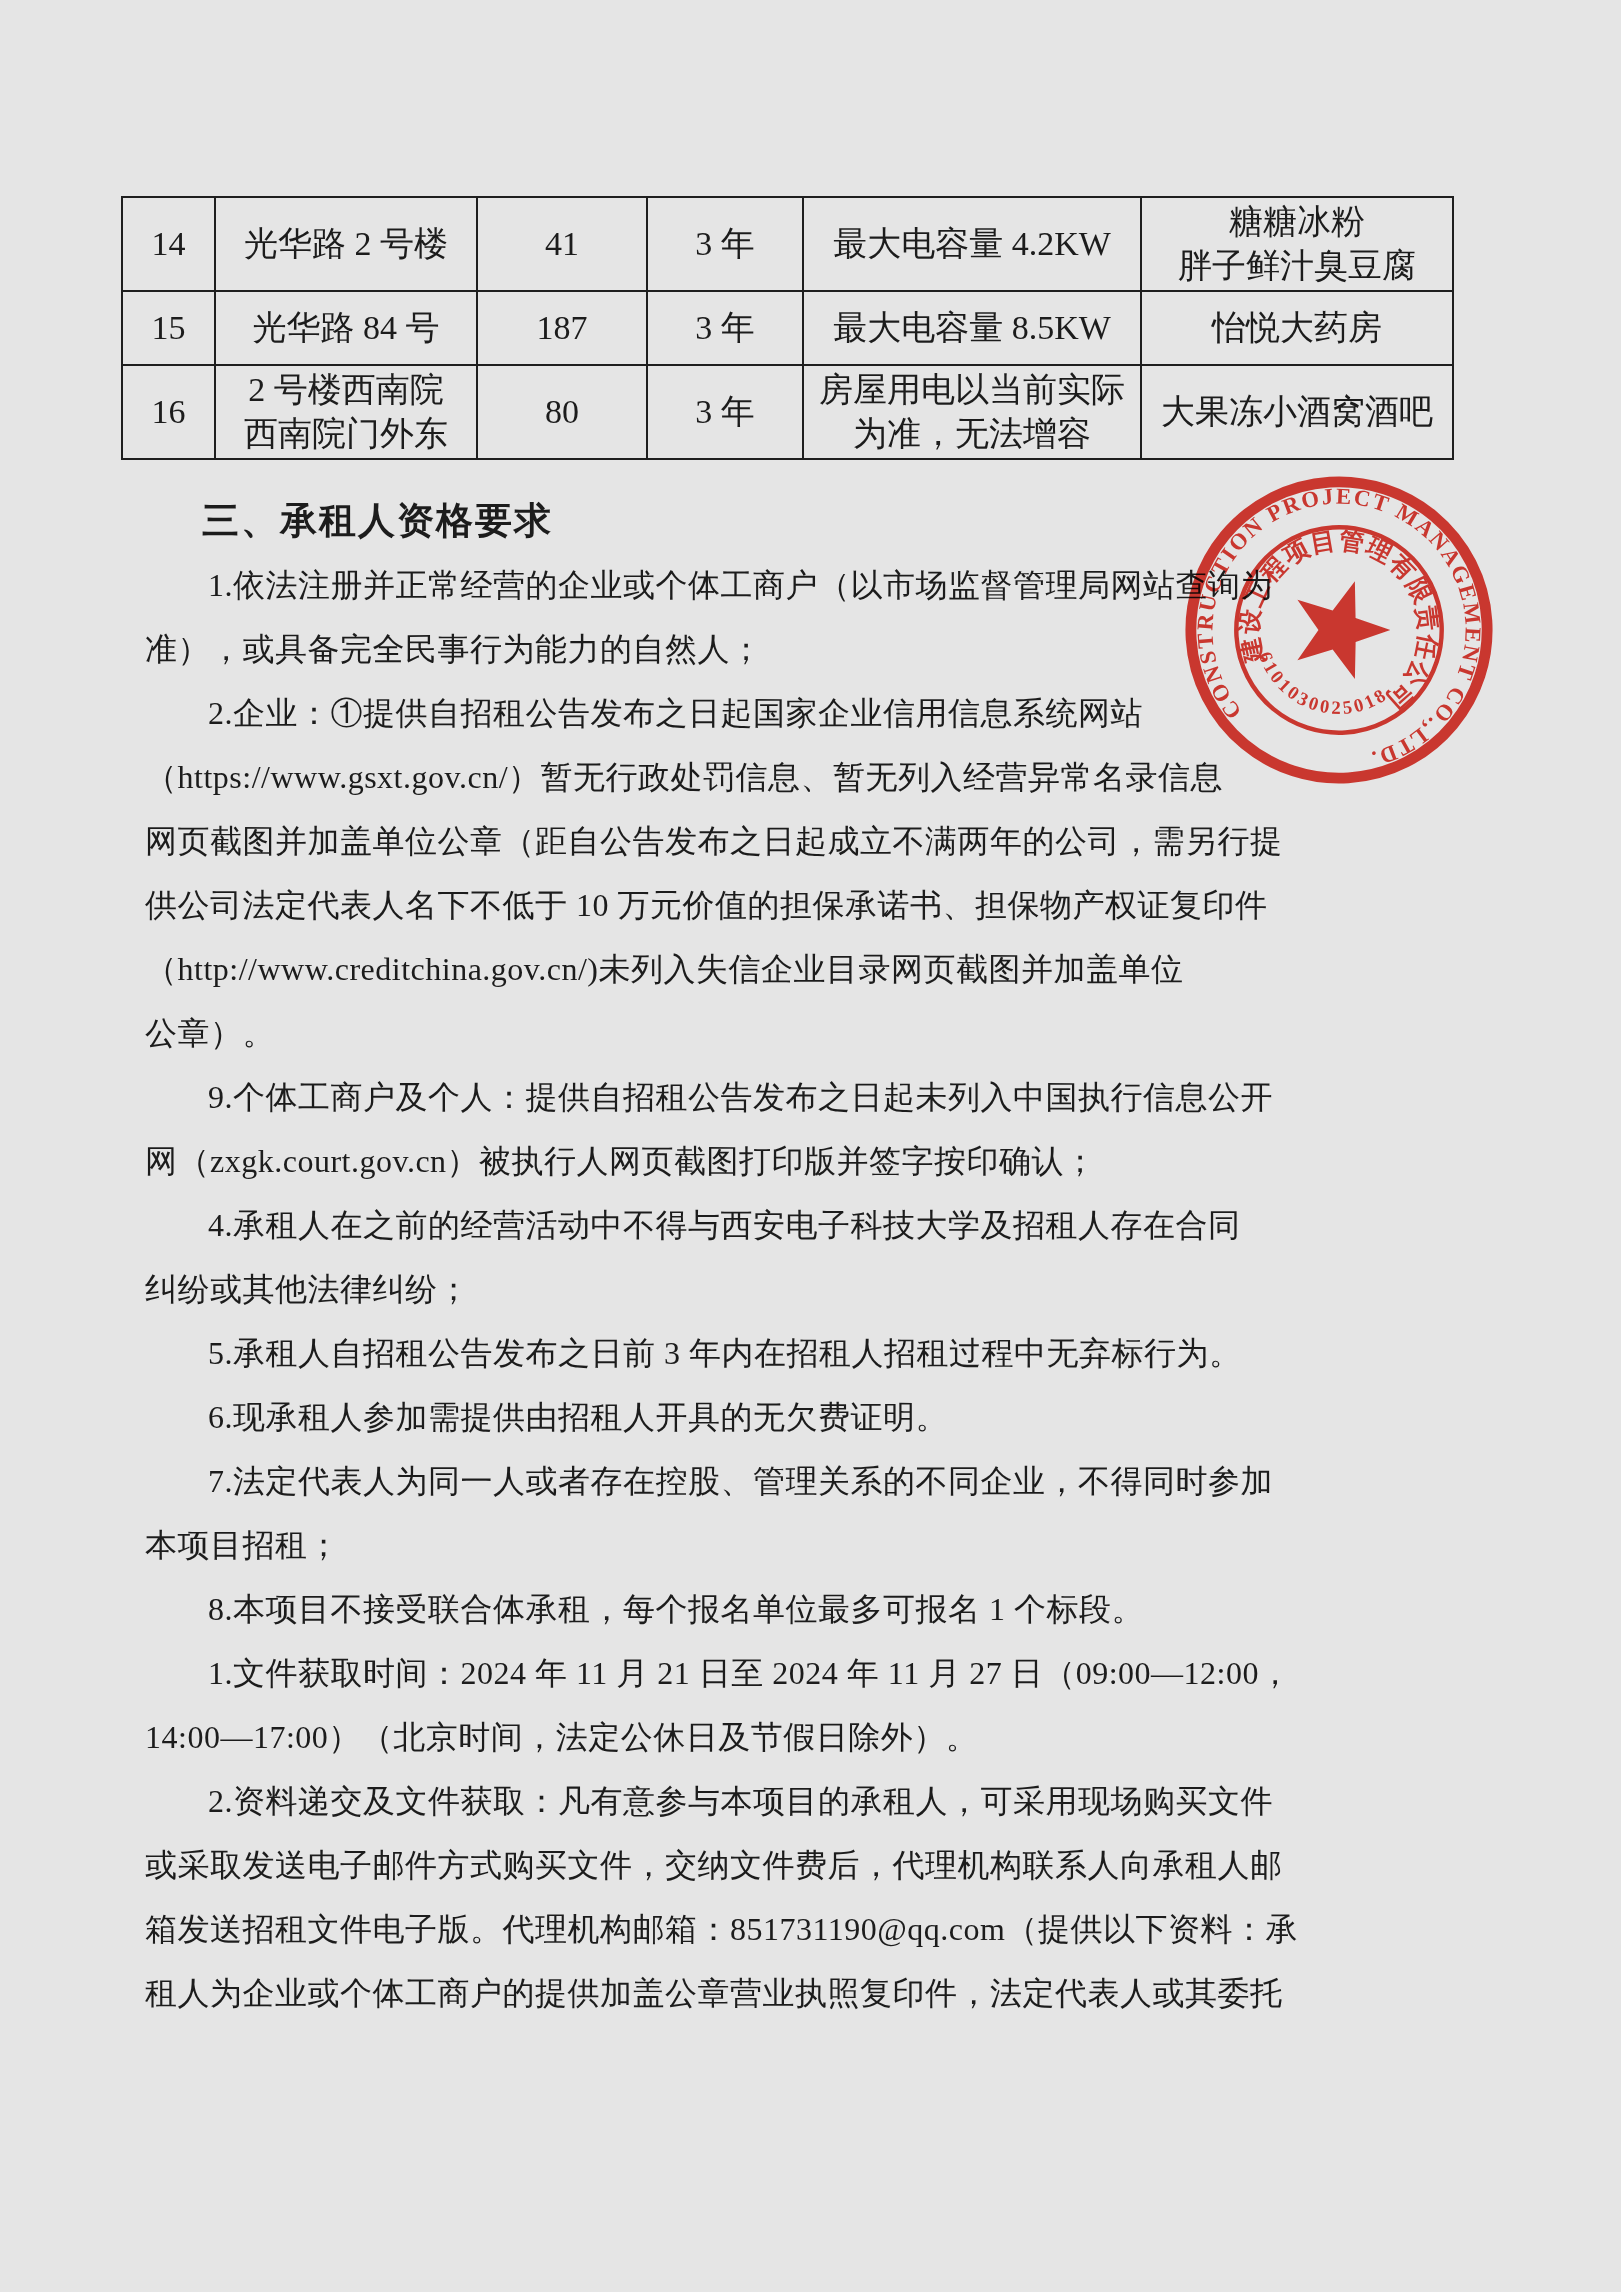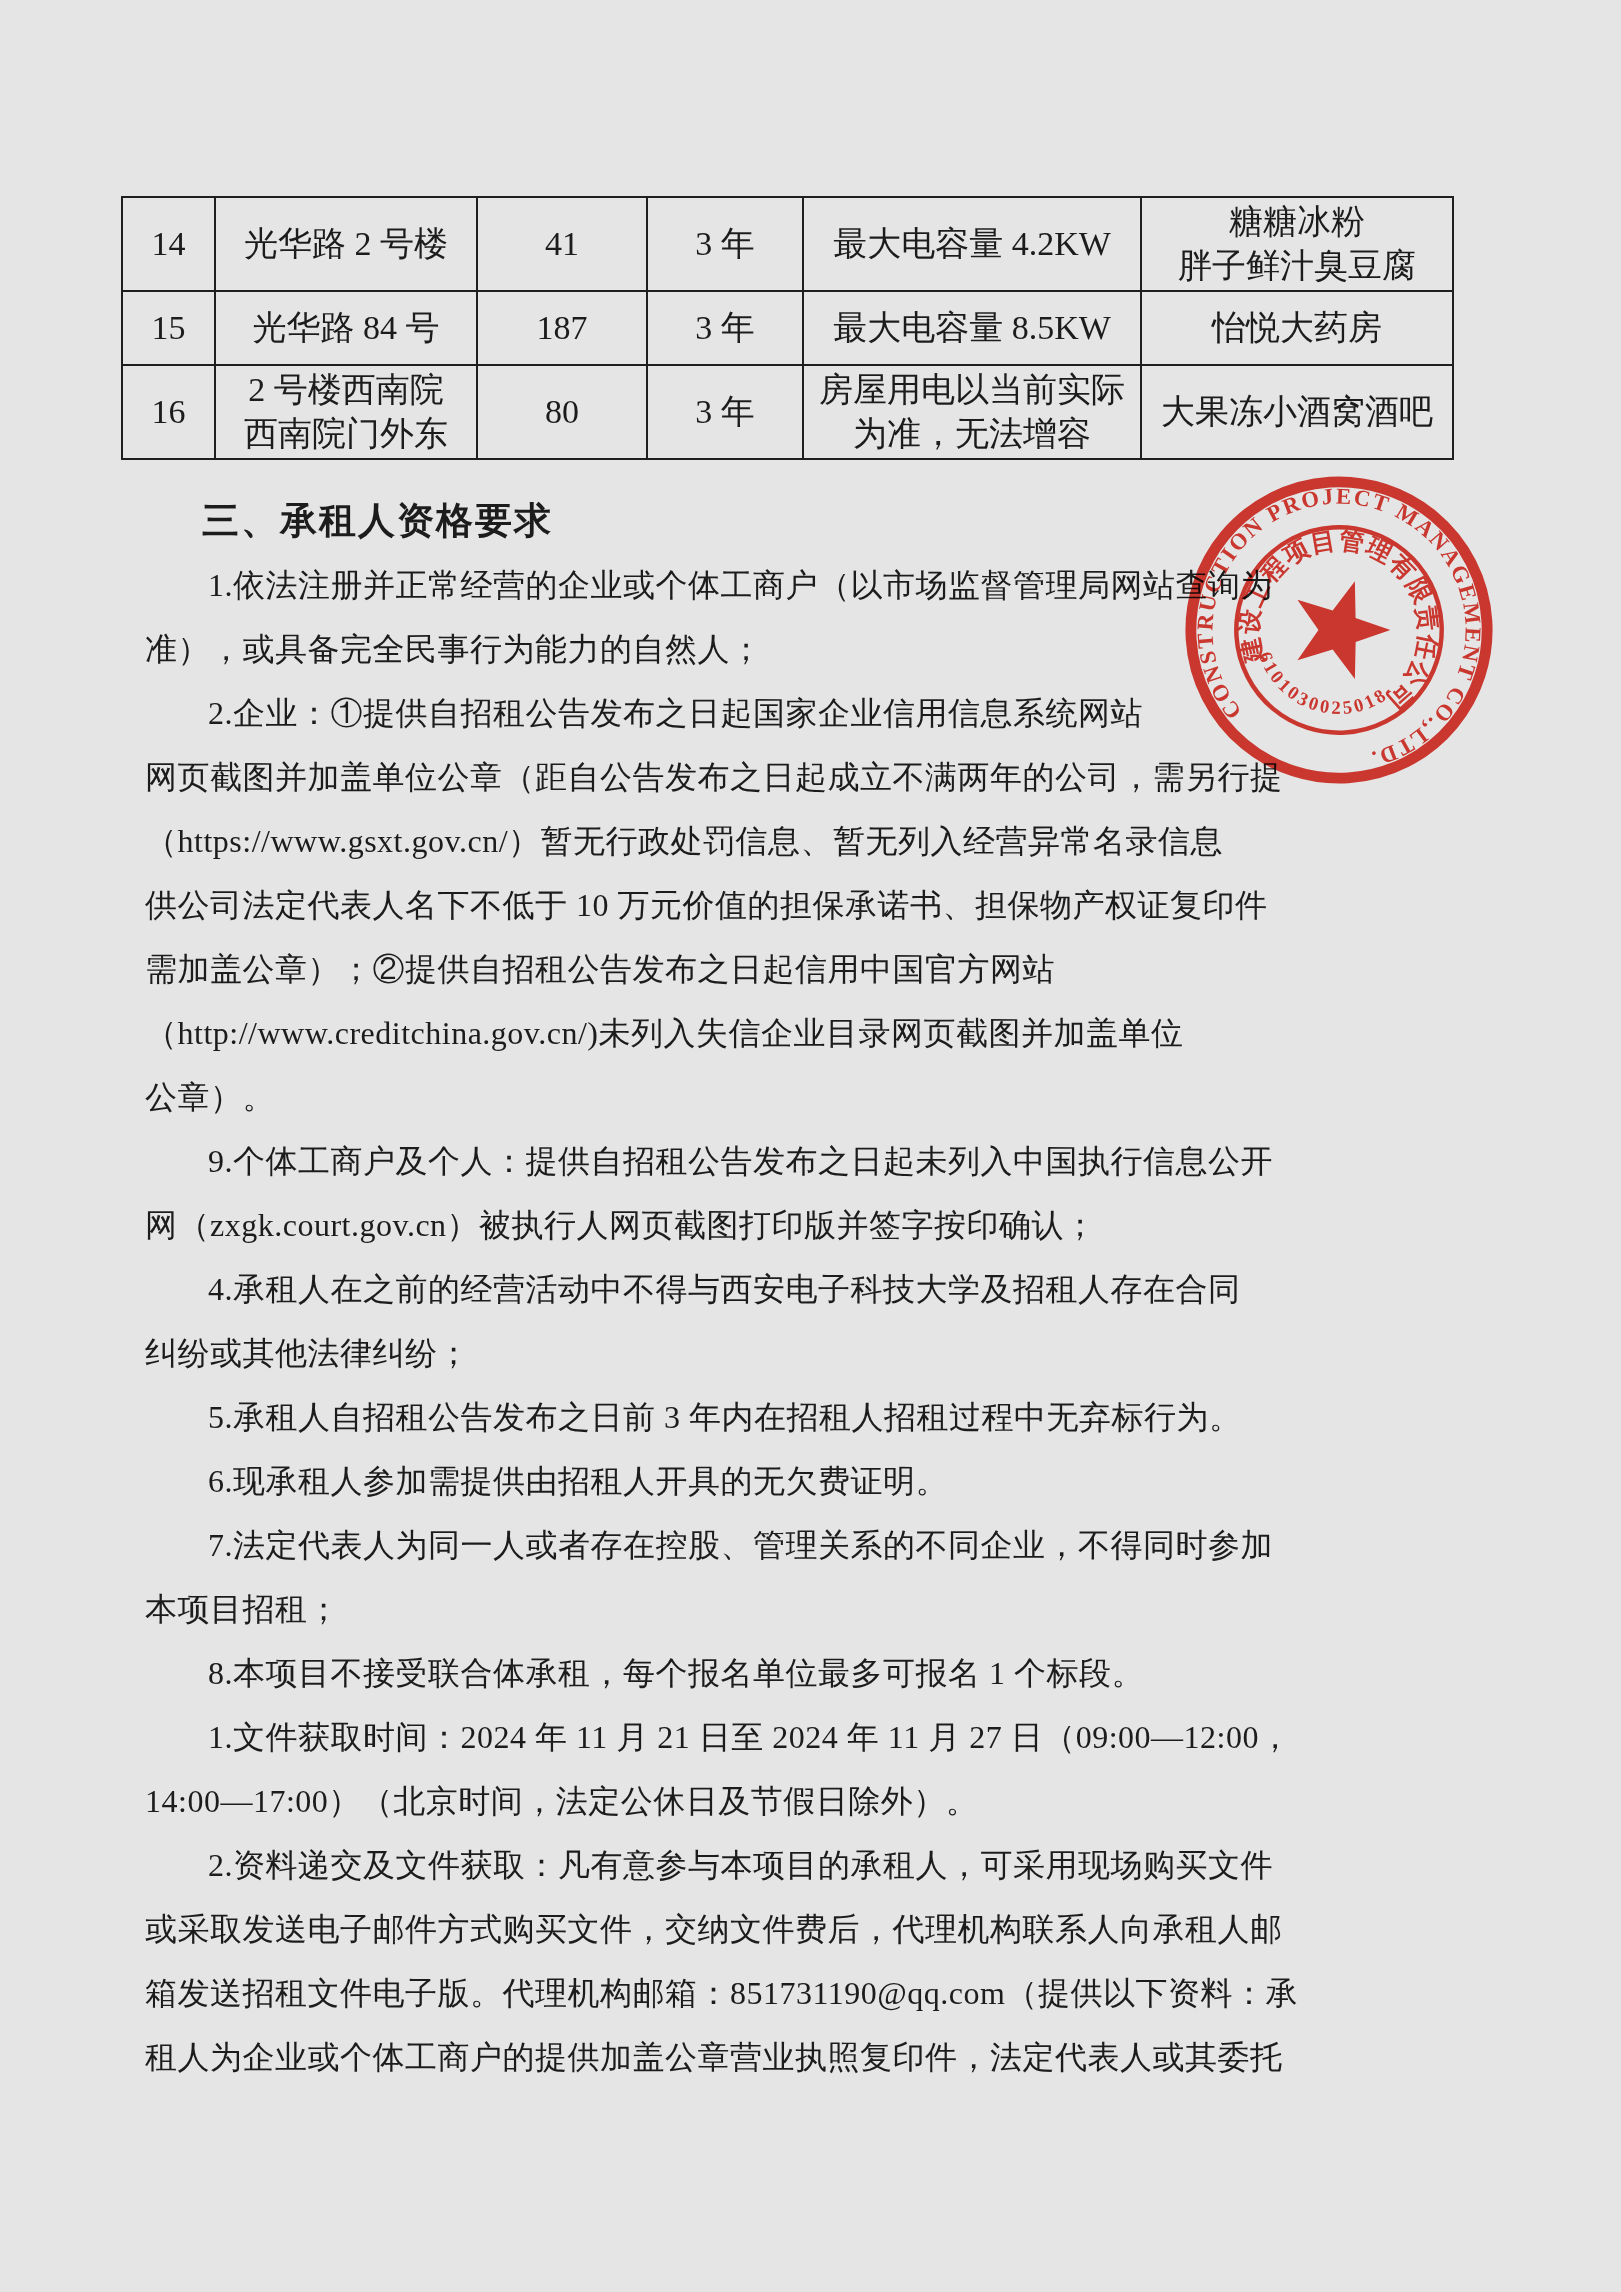--- a/index.html
+++ b/index.html
@@ -122,24 +122,23 @@
           </td>
     </tr>
       </tbody>
   </table>
 
   <section class="content">
       <div class="line heading">三、承租人资格要求</div>
       <div class="line indent">1.依法注册并正常经营的企业或个体工商户（以市场监督管理局网站查询为</div>
       <div class="line">准），或具备完全民事行为能力的自然人；</div>
       <div class="line indent">2.企业：①提供自招租公告发布之日起国家企业信用信息系统网站</div>
+      <div class="line">（https://www.gsxt.gov.cn/）暂无行政处罚信息、暂无列入经营异常名录信息</div>
       <div class="line">网页截图并加盖单位公章（距自公告发布之日起成立不满两年的公司，需另行提</div>
-      <div class="line">（https://www.gsxt.gov.cn/）暂无行政处罚信息、暂无列入经营异常名录信息</div>
       <div class="line">供公司法定代表人名下不低于 10 万元价值的担保承诺书、担保物产权证复印件</div>
-      <div class="line">需加盖公章）；②提供自招租公告发布之日起信用中国官方网站</div>
       <div class="line">（http://www.creditchina.gov.cn/)未列入失信企业目录网页截图并加盖单位</div>
       <div class="line">公章）。</div>
       <div class="line indent">9.个体工商户及个人：提供自招租公告发布之日起未列入中国执行信息公开</div>
       <div class="line">网（zxgk.court.gov.cn）被执行人网页截图打印版并签字按印确认；</div>
       <div class="line indent">4.承租人在之前的经营活动中不得与西安电子科技大学及招租人存在合同</div>
       <div class="line">纠纷或其他法律纠纷；</div>
       <div class="line indent">5.承租人自招租公告发布之日前 3 年内在招租人招租过程中无弃标行为。</div>
       <div class="line indent">6.现承租人参加需提供由招租人开具的无欠费证明。</div>
       <div class="line indent">7.法定代表人为同一人或者存在控股、管理关系的不同企业，不得同时参加</div>
       <div class="line">本项目招租；</div>

